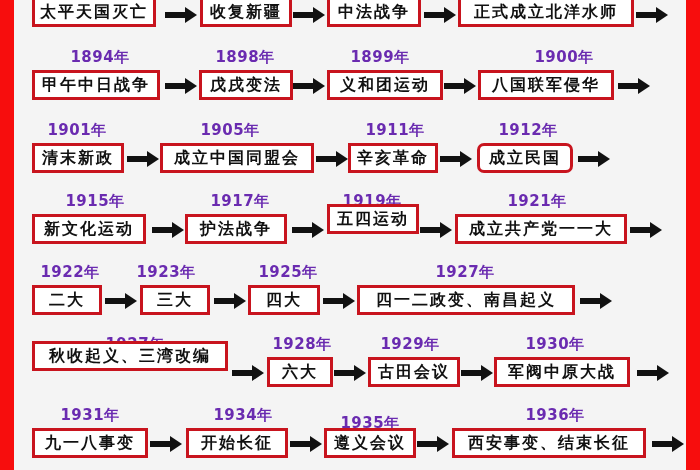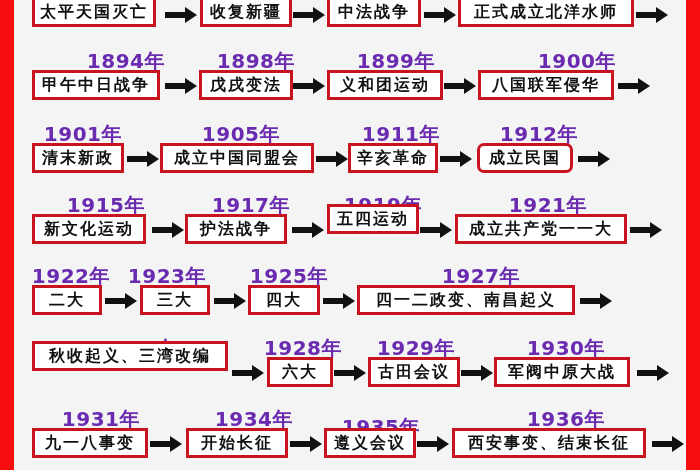--- a/index.html
+++ b/index.html
@@ -5,22 +5,22 @@
   html, body { margin:0; padding:0; }
   body {
     width:700px; height:470px; overflow:hidden; position:relative;
     background:#f4f4f4;
     font-family: "DejaVu Sans", "Liberation Sans", sans-serif;
   }
   .edge-left { position:absolute; left:0; top:0; width:14px; height:470px; background:#f70d0d; }
   .edge-right { position:absolute; right:0; top:0; width:14px; height:470px; background:#f70d0d; }
   .row { position:absolute; left:0; width:700px; }
   .year {
-    position:absolute; width:100%; text-align:right;
-    color:#6a2bb0; font-weight:bold; font-size:20px; letter-spacing:0.5px;
+    position:absolute; width:100%; text-align:center;
+    color:#6a2bb0; font-weight:bold; font-size:15px; letter-spacing:0.5px;
   }
   .box {
     position:absolute; height:24px; line-height:24px;
     border:3px solid #c8141e; background:#fff;
     color:#111; font-weight:bold; font-size:16px; letter-spacing:2px;
     text-align:center; white-space:nowrap; box-sizing:content-box;
   }
   .arrow { position:absolute; width:32px; height:16px; }
   .arrow svg { display:block; }
 </style>
@@ -72,21 +72,21 @@
         <path d="M0 5h20V0l12 8-12 8v-5H0z" fill="#111"></path>
       </svg>
     </div>
   <div class="year" style="left:325px; width:110px; top:0;">1899年</div>
   <div class="box" style="left:327px; top:22px; width:110px;">义和团运动</div>
   <div class="arrow" style="left:444px; top:30px;">
       <svg width="32" height="16">
         <path d="M0 5h20V0l12 8-12 8v-5H0z" fill="#111"></path>
       </svg>
     </div>
-  <div class="year" style="left:486px; width:130px; top:0;">1900年</div>
+  <div class="year" style="left:499px; width:130px; top:0;">1900年</div>
   <div class="box" style="left:478px; top:22px; width:130px;">八国联军侵华</div>
   <div class="arrow" style="left:618px; top:30px;">
       <svg width="32" height="16">
         <path d="M0 5h20V0l12 8-12 8v-5H0z" fill="#111"></path>
       </svg>
     </div>
 </div>
 
 <div class="row" style="top:121px;">
   <div class="year" style="left:32px; width:90px; top:0;">1901年</div>

